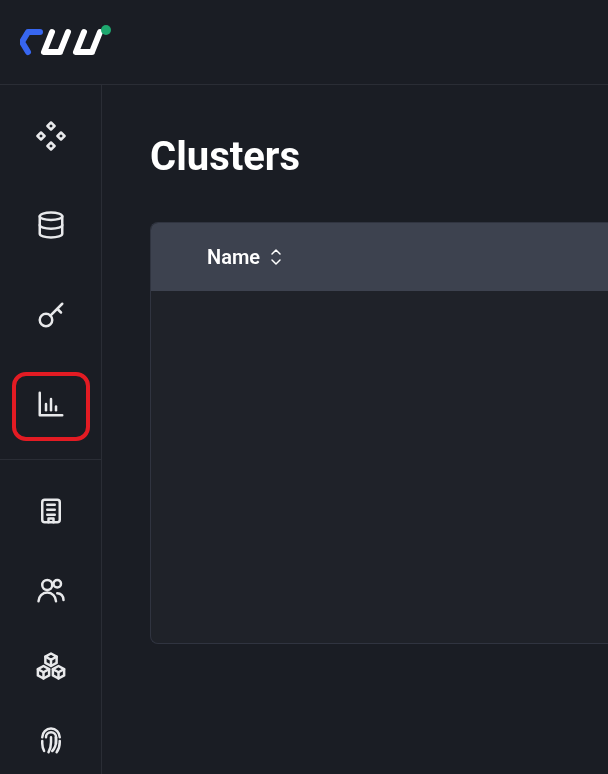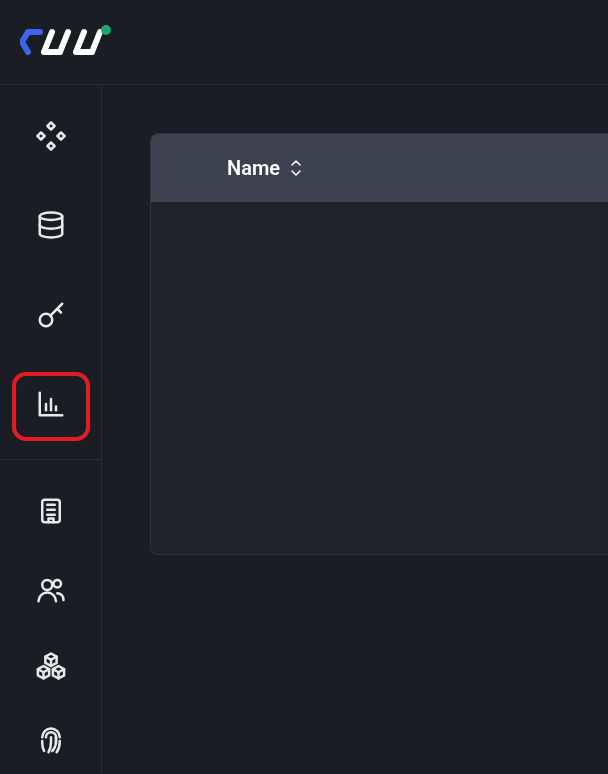--- a/index.html
+++ b/index.html
@@ -78,21 +78,21 @@
       border: 1px solid #303440;
       border-right: none;
       overflow: hidden;
       height: 422px;
     }
     .table-header {
       background: #3d424f;
       height: 68px;
       display: flex;
       align-items: center;
-      padding-left: 76px;
+      padding-left: 56px;
     }
     .column-header {
       display: flex;
       align-items: center;
       gap: 10px;
       cursor: pointer;
     }
     .column-label {
       font-size: 20px;
       font-weight: 600;
@@ -215,20 +215,21 @@
           <path d="M12 9v4c0 3-.5 5.5-2 8"></path>
           <path d="M19 12v1c0 3-1 6-2.5 8"></path>
           <path d="M16 9v5"></path>
         </svg>
       </span>
     </div>
 
   </div>
 
   <div class="content">
+    <h1 class="page-title">Clusters</h1>
 
     <div class="table-container">
       <div class="table-header">
         <div class="column-header">
           <span class="column-label">Name</span>
           <span class="sort-arrows">
             <svg width="12" height="8" viewBox="0 0 12 8">
               <path d="M2 6 L6 2 L10 6" stroke="#ffffff" stroke-width="1.5" fill="none" stroke-linecap="round" stroke-linejoin="round"></path>
             </svg>
             <svg width="12" height="8" viewBox="0 0 12 8">

